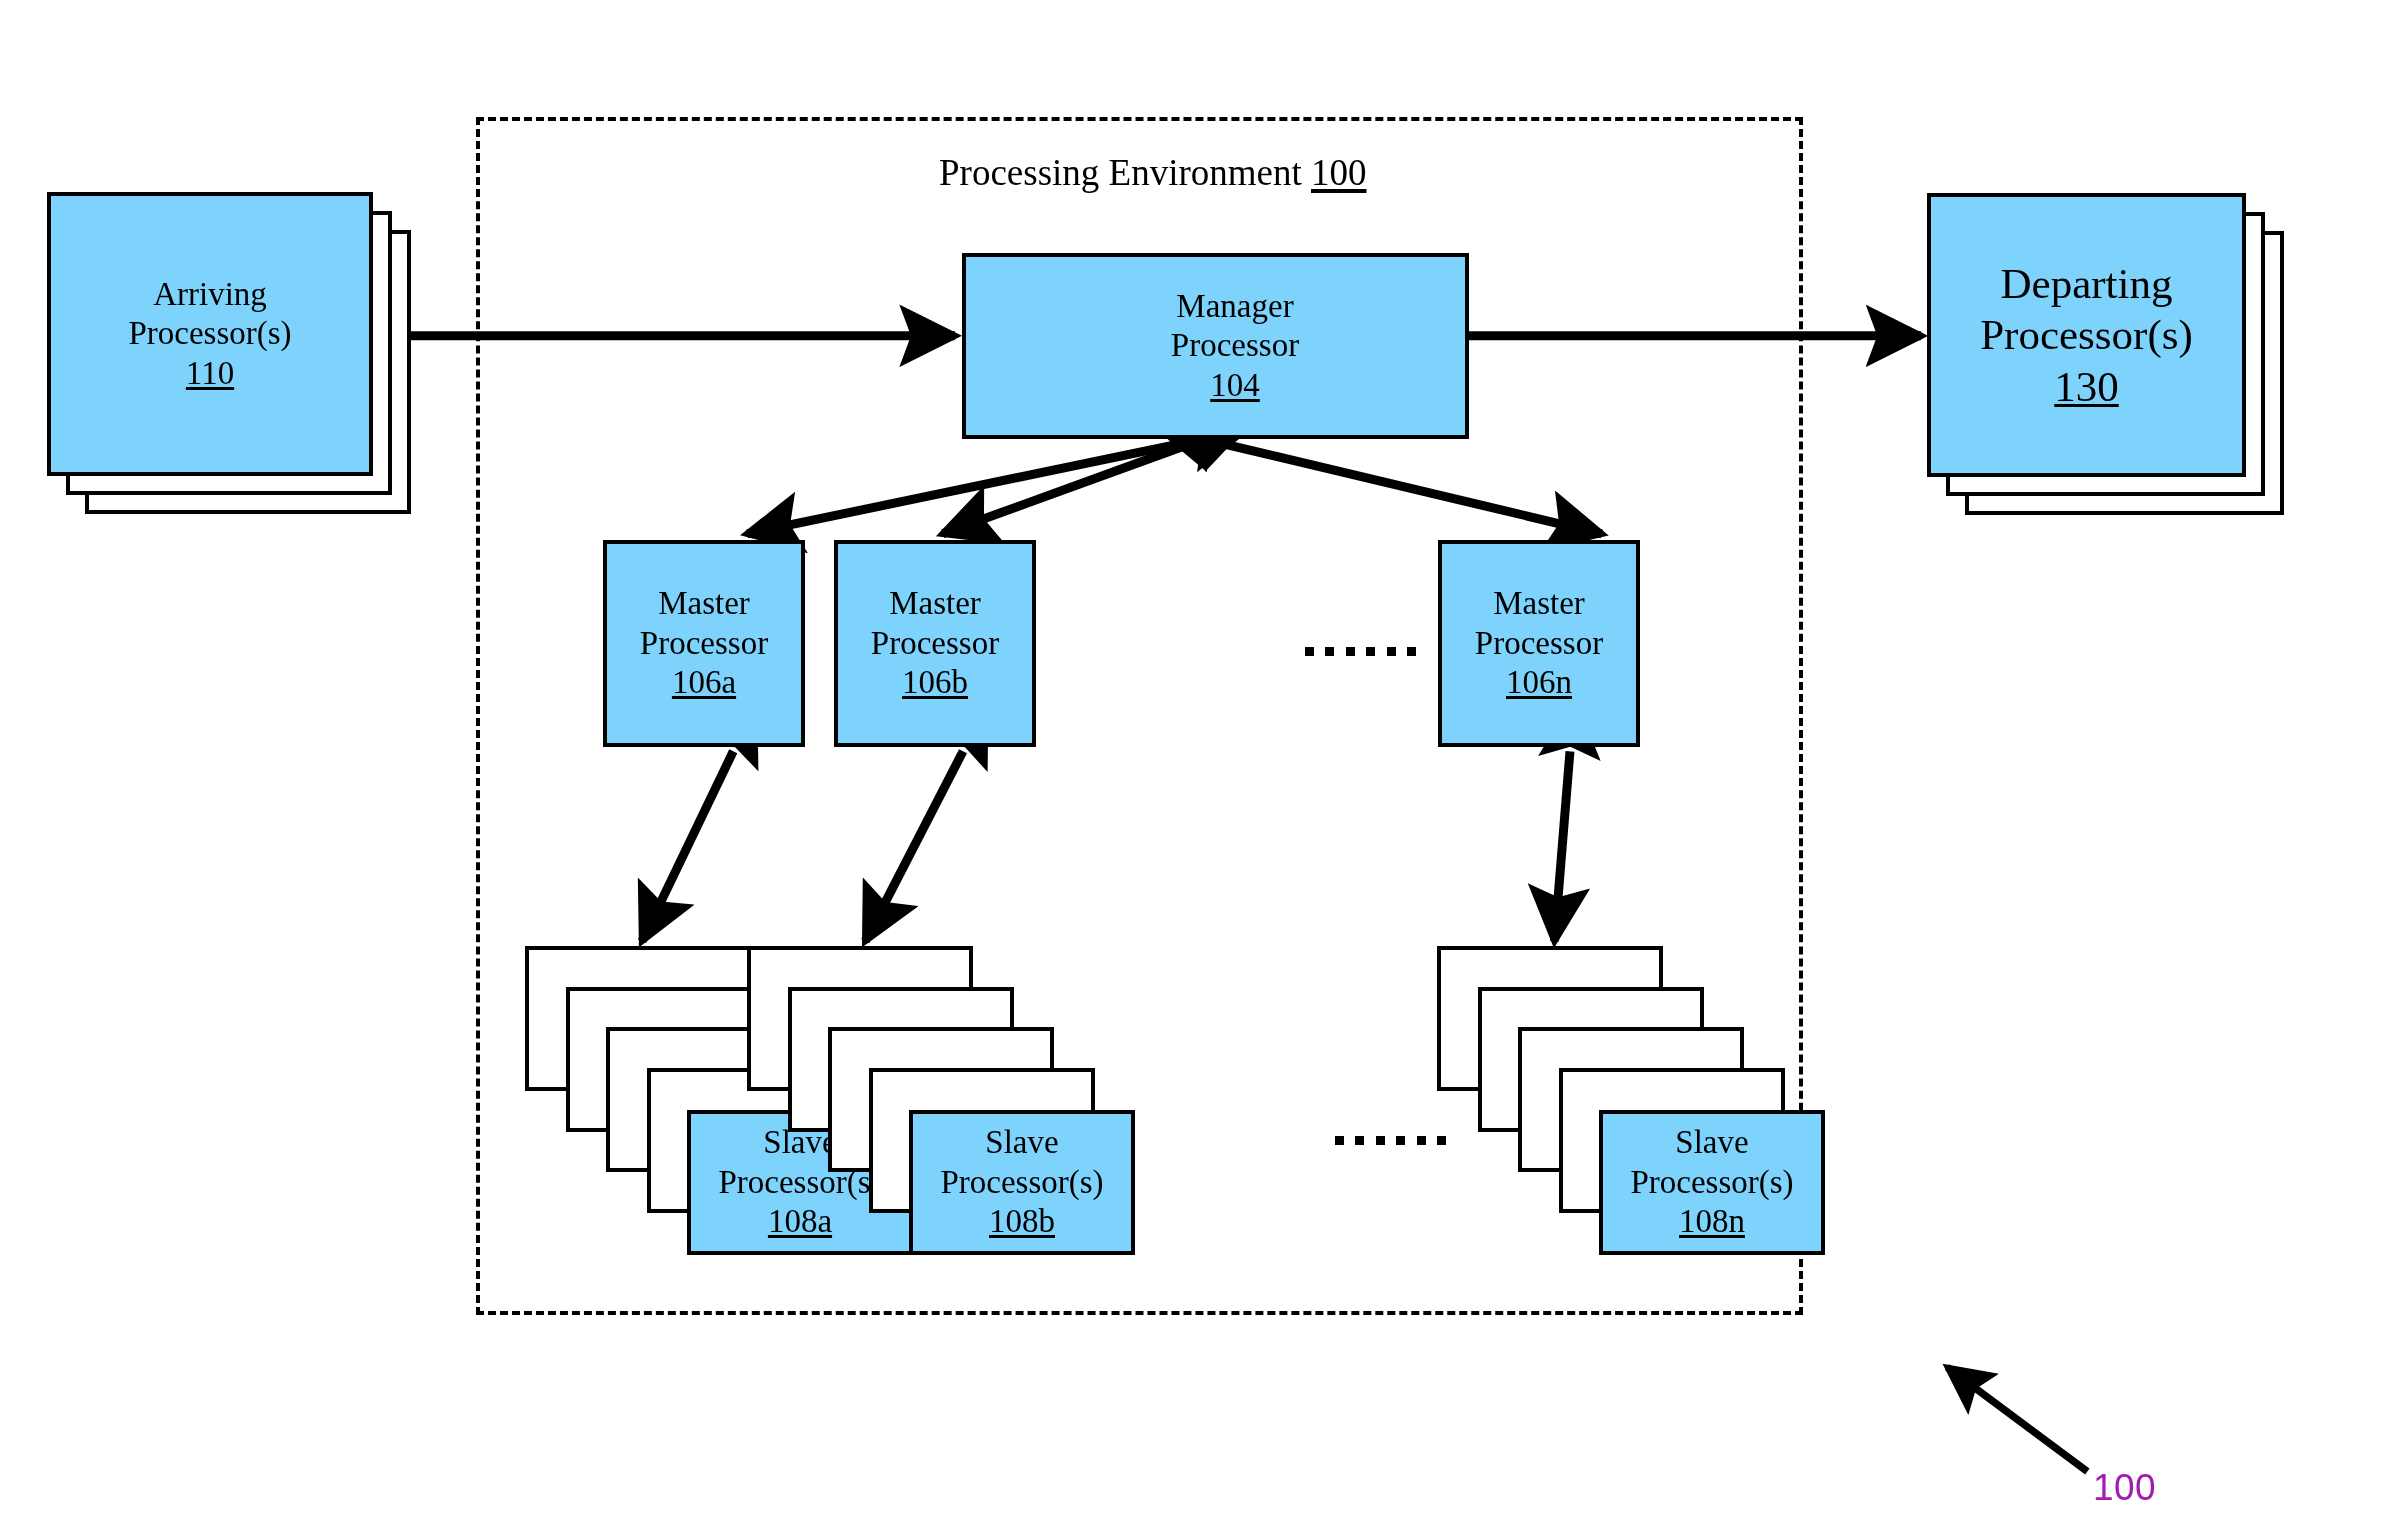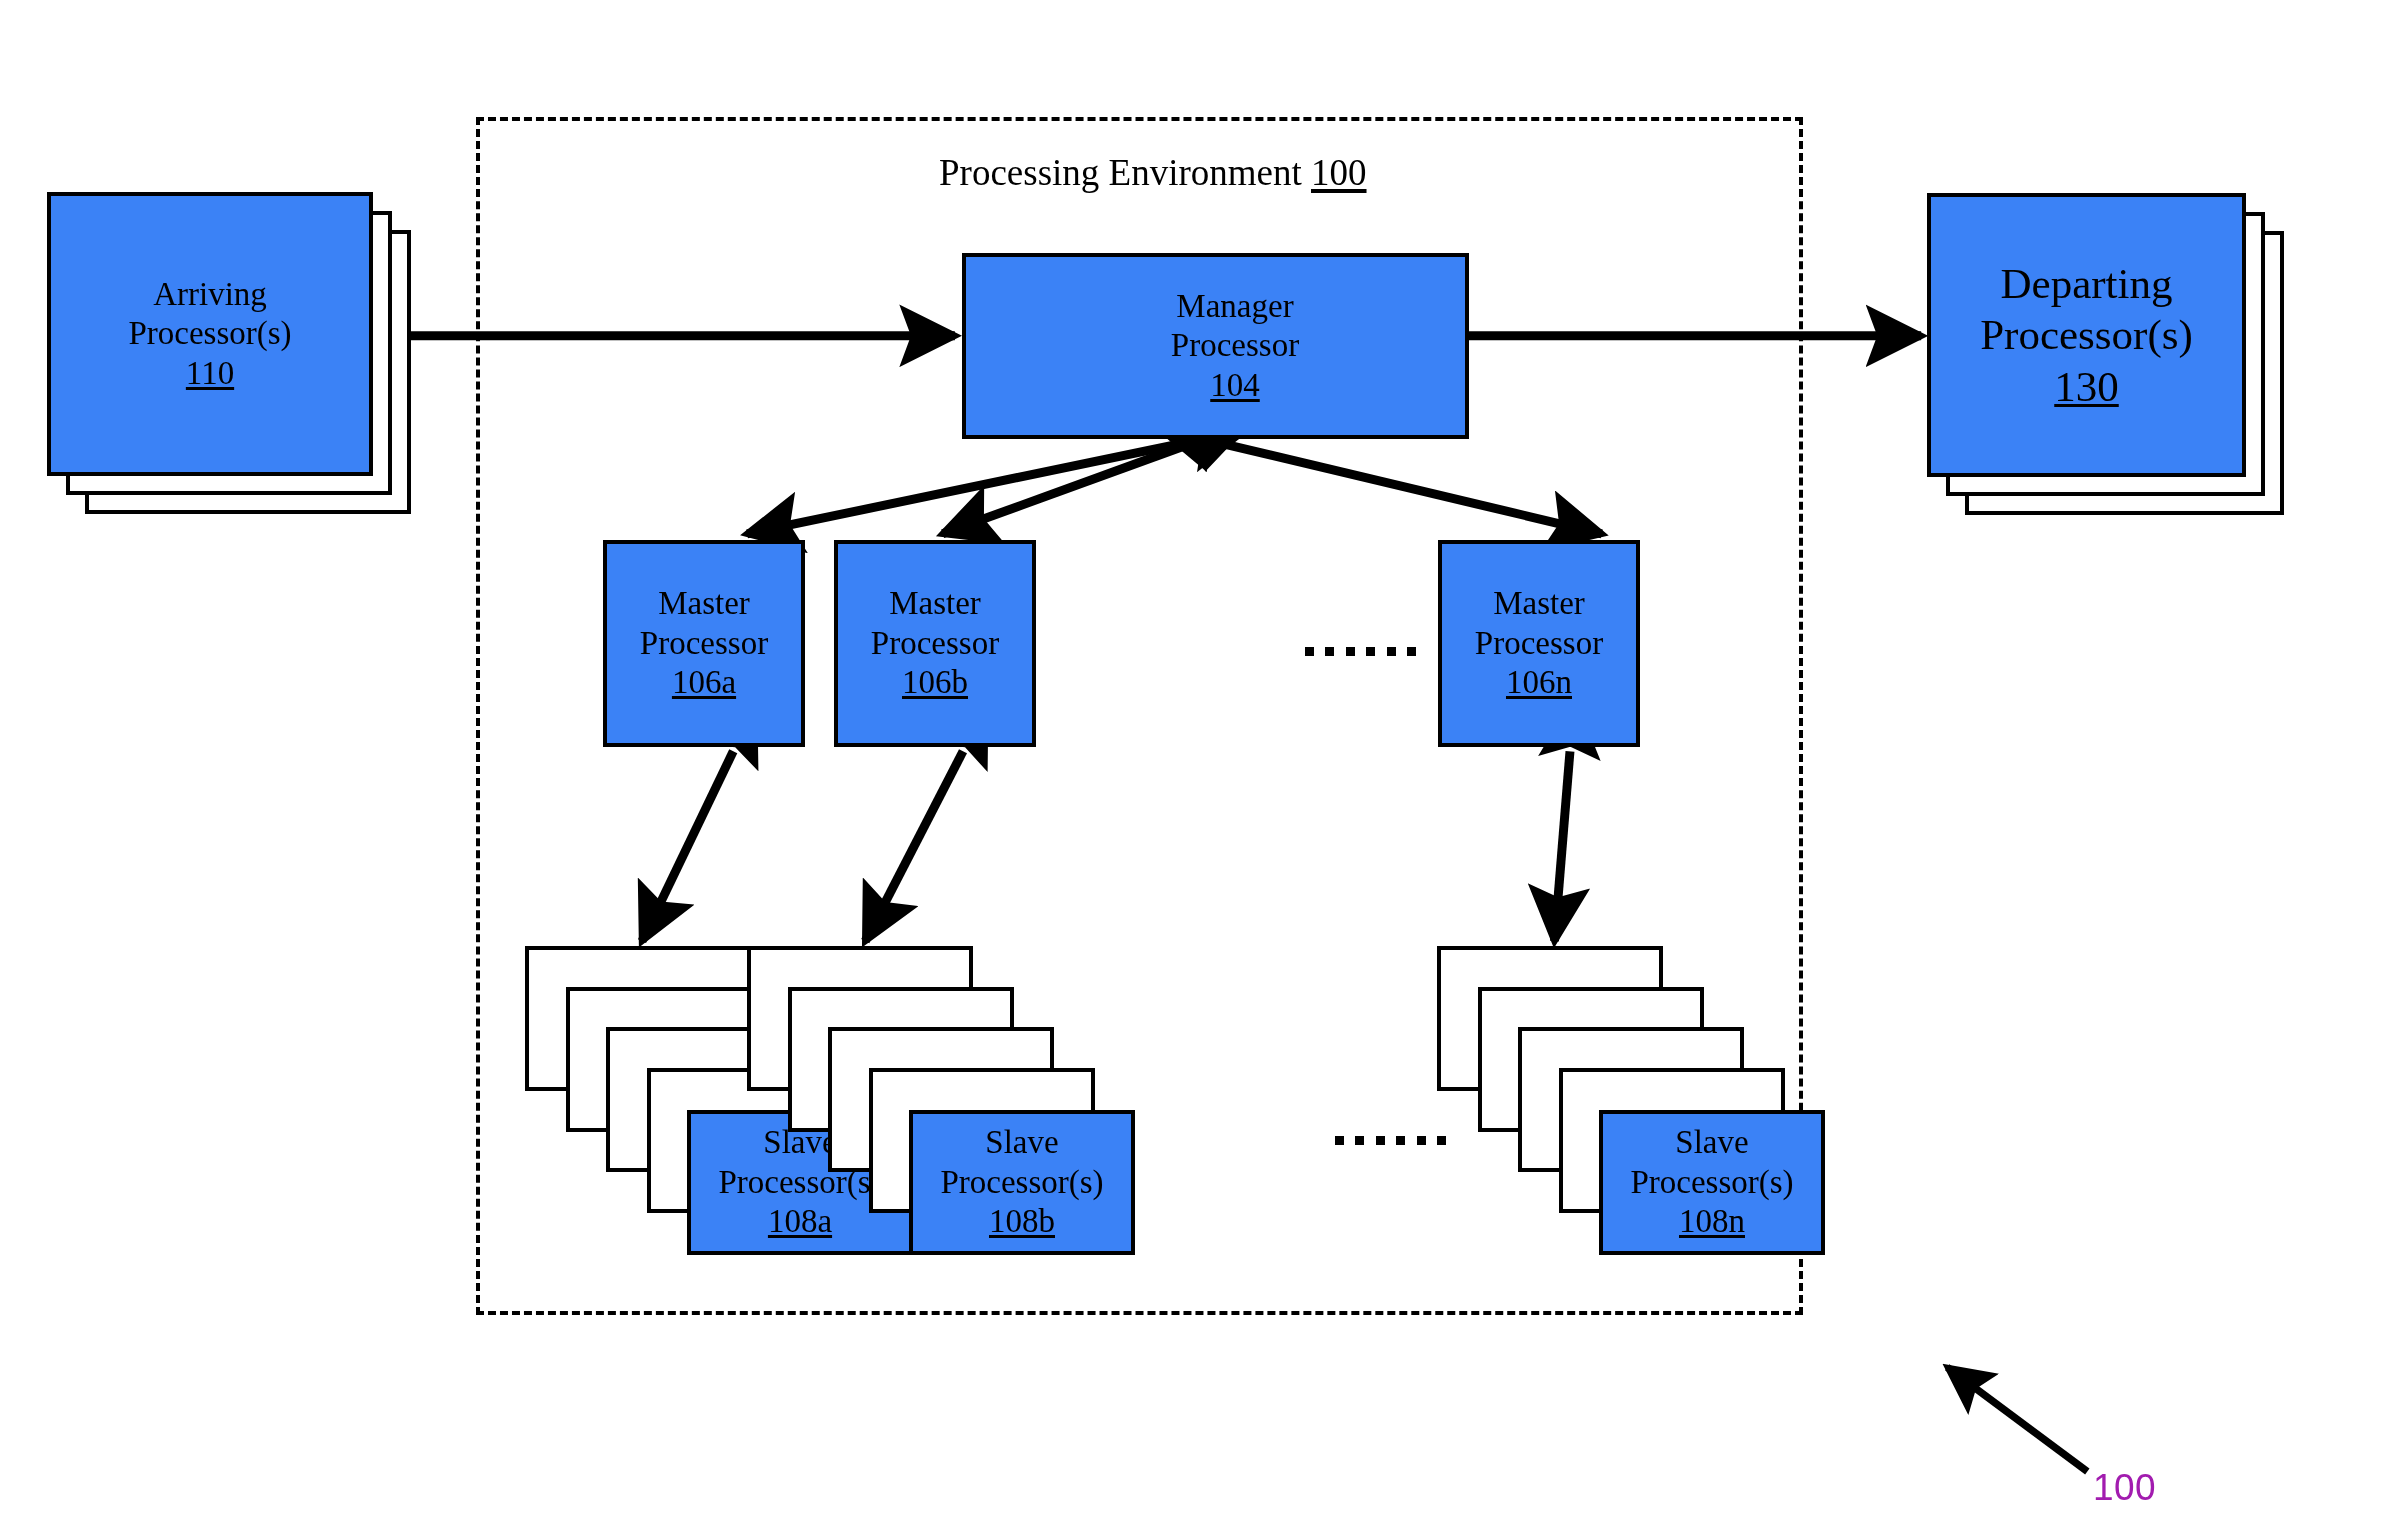--- a/index.html
+++ b/index.html
@@ -20,21 +20,21 @@
     position: absolute;
     left: 0;
     top: 0;
     width: 2401px;
     height: 1536px;
     pointer-events: none;
   }
   .box {
     position: absolute;
     box-sizing: border-box;
-    background: #3b82f6;
+    background: #7dd3fc;
     border: 4.1px solid #000000;
     display: flex;
     flex-direction: column;
     align-items: center;
     justify-content: center;
     text-align: center;
     color: #000000;
   }
   .box .ln {
     display: block;

